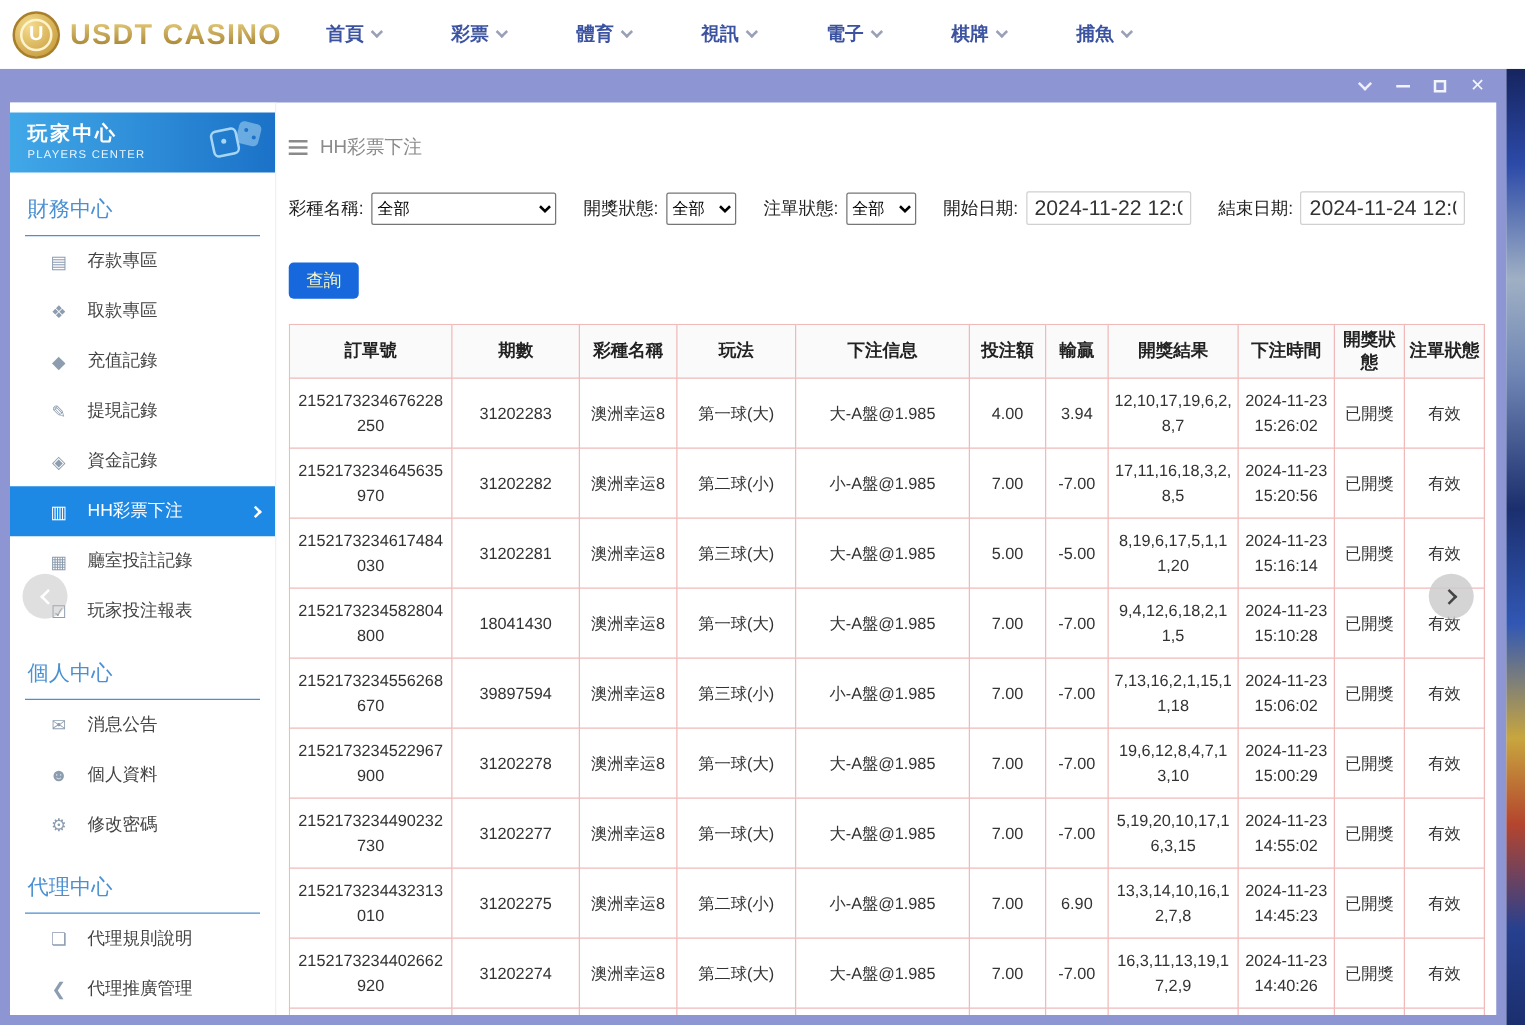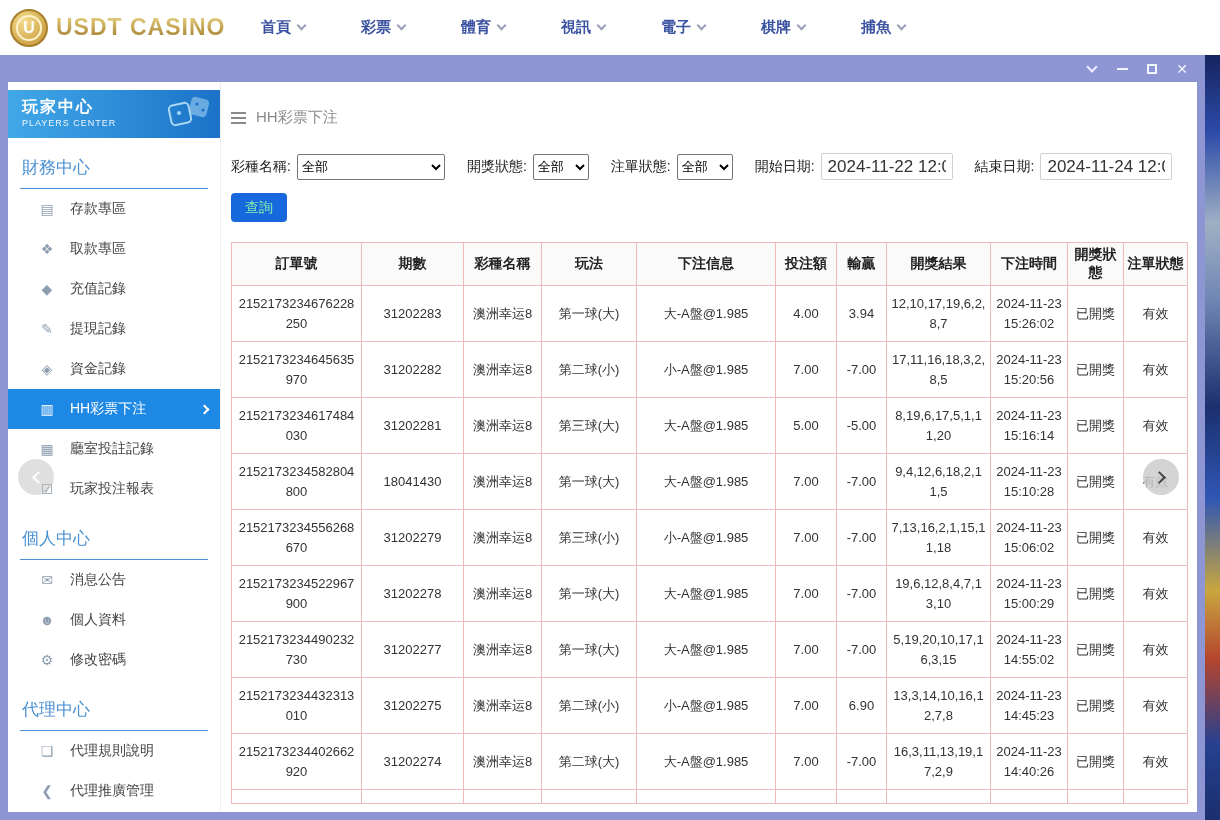--- a/index.html
+++ b/index.html
@@ -62,21 +62,21 @@
   .crumb { margin-top:26px; display:flex; align-items:center; gap:10px; color:#8a8a8a; font-size:15px; }
   .ham { display:flex; flex-direction:column; gap:3px; }
   .ham i { display:block; width:15px; height:2px; background:#8a8a8a; }
   .filters { margin-top:26px; display:flex; align-items:center; gap:6px; font-size:14px; color:#222; }
   .filters label { margin-left:16px; }
   select { height:26px; border:1px solid #767676; background:#fff; font-size:13px; border-radius:2px; }
   .sel-lg { width:148px; }
   .sel-sm { width:56px; }
   .date-input { width:132px; height:27px; border:1px solid #d0d0d0; padding:0 6px; font-size:17px;
     color:#333; border-radius:2px; }
-  .query-btn { margin-top:13px; width:56px; height:29px; background:#1668dc; color:#86efac; border:none;
+  .query-btn { margin-top:30px; width:56px; height:29px; background:#1668dc; color:#fef9c3; border:none;
     border-radius:4px; font-size:14px; cursor:pointer; }
 
   .table-wrap { margin-top:20px; height:566px; overflow:hidden; }
   table { border-collapse:collapse; table-layout:fixed; width:956px; }
   th,td { border:1px solid #f0baba; }
   th { height:43px; font-size:14px; color:#222; background:#fbfafa; font-weight:bold; }
   td { height:56px; text-align:center; font-size:13px; color:#333; padding:2px 4px;
     word-wrap:break-word; word-break:break-all; line-height:1.5; }
   tr.partial td { height:14px; }
 
@@ -327,21 +327,21 @@
                 <td>大-A盤@1.985</td>
                 <td>7.00</td>
                 <td>-7.00</td>
                 <td>9,4,12,6,18,2,11,5</td>
                 <td>2024-11-23 15:10:28</td>
                 <td>已開獎</td>
                 <td>有效</td>
               </tr>
               <tr>
                 <td>2152173234556268670</td>
-                <td>31202279</td>
+                <td>39897594</td>
                 <td>澳洲幸运8</td>
                 <td>第三球(小)</td>
                 <td>小-A盤@1.985</td>
                 <td>7.00</td>
                 <td>-7.00</td>
                 <td>7,13,16,2,1,15,11,18</td>
                 <td>2024-11-23 15:06:02</td>
                 <td>已開獎</td>
                 <td>有效</td>
               </tr>

